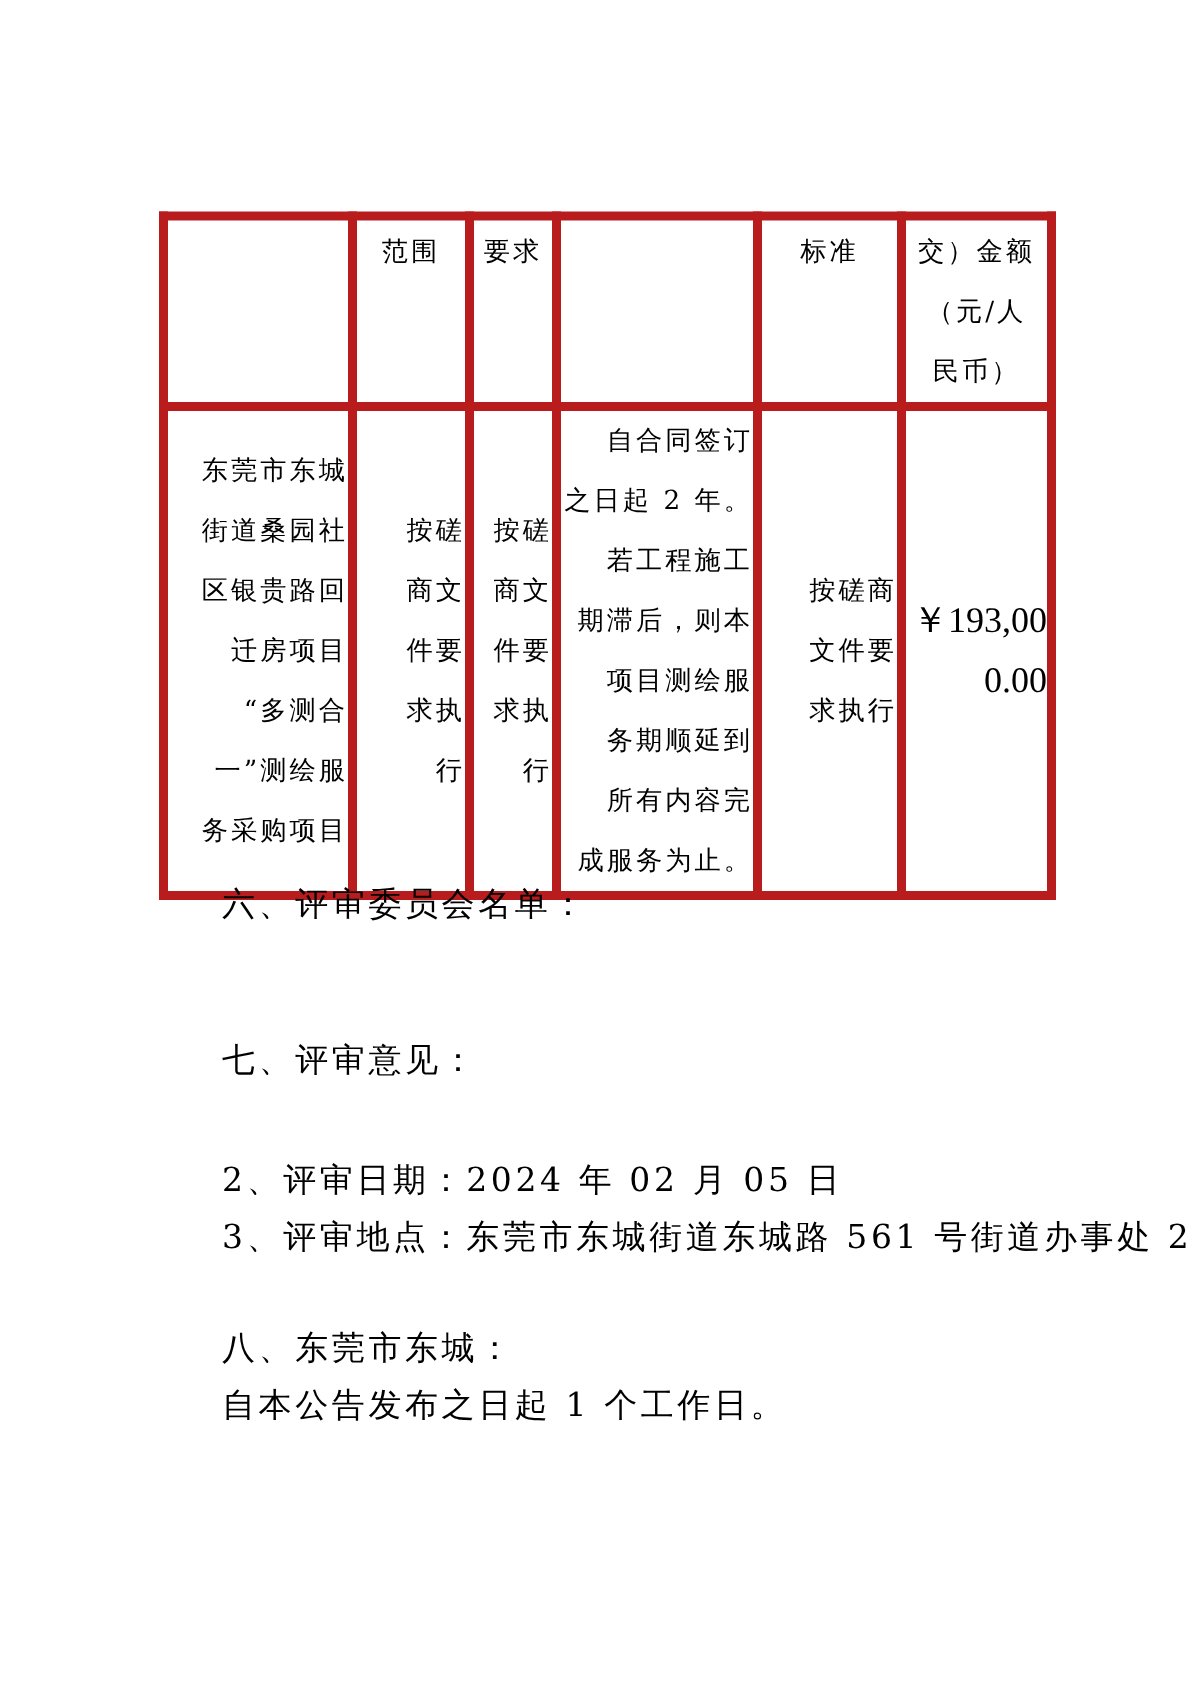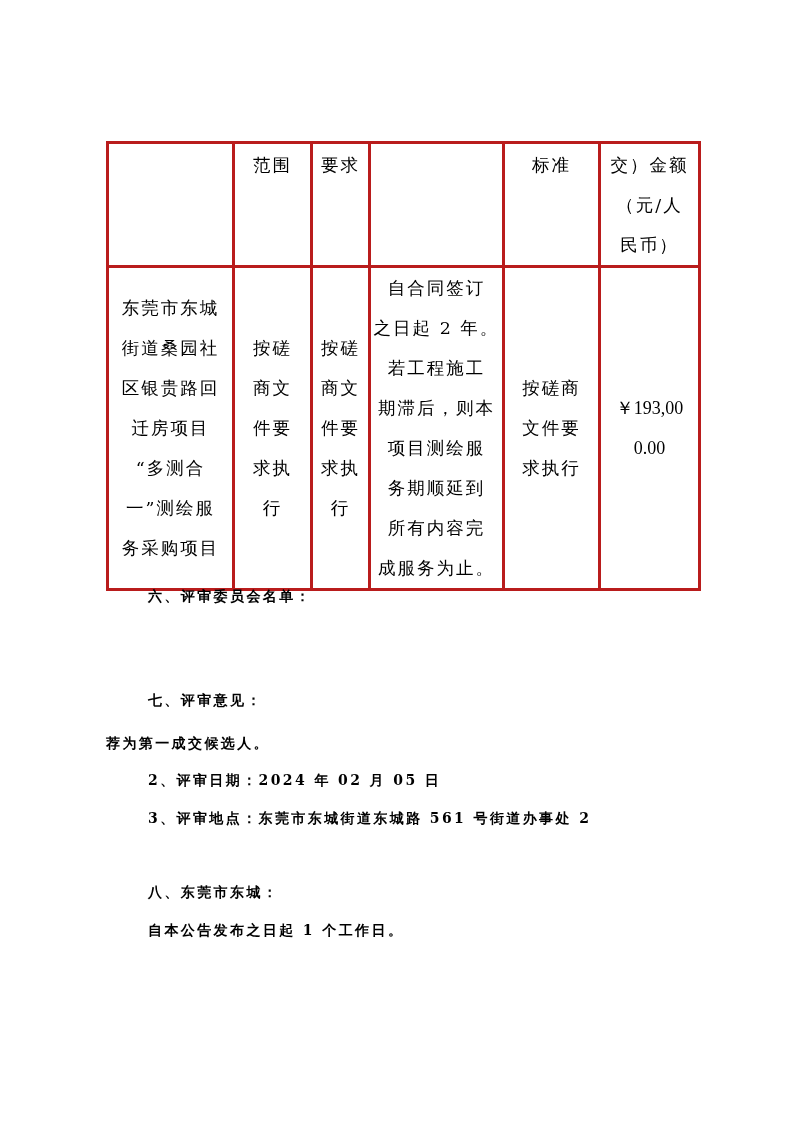--- a/index.html
+++ b/index.html
@@ -1,29 +1,29 @@
 <!DOCTYPE html>
 <html><head>
 <meta charset="utf-8">
 <style>
   html, body { margin:0; padding:0; background:#ffffff; }
   body { width:793px; height:1122px; position:relative; overflow:hidden;
          font-family: "DejaVu Serif", "Liberation Serif", serif; color:#000; }
   .page { position:absolute; left:0; top:0; width:793px; height:1122px; }
   table.result { position:absolute; left:106px; top:141px; border-collapse:collapse;
                  table-layout:fixed; width:592px; }
-  table.result td { border:3px solid #b91c1c; padding:0; font-size:17.5px; line-height:40px;
+  table.result td { border:6px solid #b91c1c; padding:0; font-size:17.5px; line-height:40px;
                     text-align:center; letter-spacing:2px; }
   tr.head td { height:112px; vertical-align:top; padding-top:1px; }
-  tr.body td { height:318px; vertical-align:middle; }
+  tr.body td { height:318px; vertical-align:middle;text-align:right; }
   .cell-lines span { display:block; white-space:nowrap; }
-  .p { position:absolute; font-size:14px; letter-spacing:2.4px; white-space:nowrap;font-weight:bold; }
+  .p { position:absolute; font-size:22px; letter-spacing:2.4px; white-space:nowrap; }
   .ind { left:148px; }
   .noind { left:106px; }
-  .money { letter-spacing:0; font-family:"Liberation Serif", serif; font-size:18px; }
+  .money { letter-spacing:0; font-family:"Liberation Serif", serif; font-size:24px; }
 </style>
 </head>
 <body>
 
 <div class="page">
 
   <table class="result">
     <colgroup>
       <col style="width:126px">
         <col style="width:78px">
@@ -117,19 +117,18 @@
               <span>￥193,00</span>
               <span>0.00</span>
             </div>
           </td>
     </tr>
   </tbody>
     </table>
 
   <div class="p ind" style="top:588px">六、评审委员会名单：</div>
   <div class="p ind" style="top:692px">七、评审意见：</div>
-  <div class="p noind" style="top:735px">荐为第一成交候选人。</div>
   <div class="p ind" style="top:772px">2、评审日期：2024 年 02 月 05 日</div>
   <div class="p ind" style="top:810px">3、评审地点：东莞市东城街道东城路 561 号街道办事处 2</div>
   <div class="p ind" style="top:884px">八、东莞市东城：</div>
   <div class="p ind" style="top:922px">自本公告发布之日起 1 个工作日。</div>
 
 </div>
 
 </body></html>

